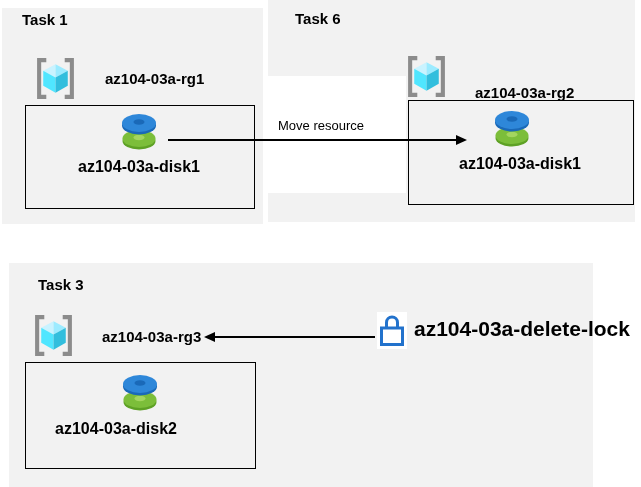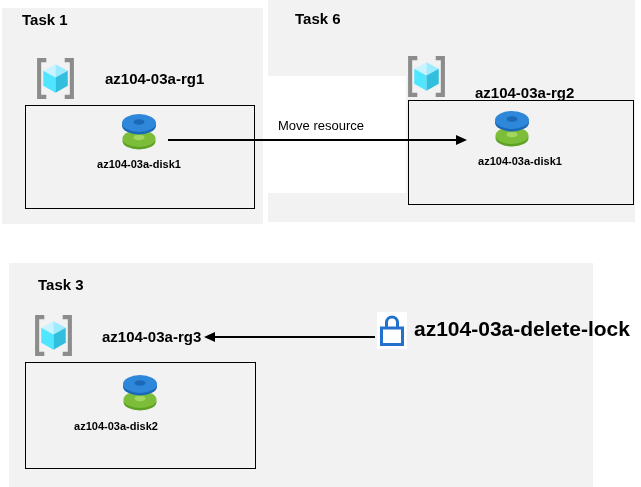--- a/index.html
+++ b/index.html
@@ -6,21 +6,21 @@
   body{
     width:641px;height:487px;position:relative;background:#ffffff;
     font-family:"Liberation Sans", sans-serif;color:#000;overflow:hidden;
   }
   .panel{position:absolute;background:#F2F2F2;}
   .panel-title{position:absolute;font-size:15px;font-weight:bold;color:#000000;}
   .res-box{position:absolute;border:1.5px solid #000;background:transparent;}
   .rg-icon{position:absolute;width:45px;height:45px;}
   .rg-label{position:absolute;font-size:15px;font-weight:bold;white-space:nowrap;margin-left:17px;}
   .disk-icon{position:absolute;width:48px;height:42px;}
-  .disk-label{position:absolute;font-size:11px;font-weight:bold;text-align:center;white-space:nowrap;}
+  .disk-label{position:absolute;font-size:16px;font-weight:bold;text-align:center;white-space:nowrap;}
   .arrow-line{position:absolute;height:1.5px;background:#000;}
   .arrowhead-right{position:absolute;width:0;height:0;
     border-top:5px solid transparent;border-bottom:5px solid transparent;border-left:11px solid #000;}
   .arrowhead-left{position:absolute;width:0;height:0;
     border-top:5px solid transparent;border-bottom:5px solid transparent;border-right:11px solid #000;}
   .move-label-bg{position:absolute;background:#ffffff;}
   .move-label{position:absolute;font-size:13px;font-weight:normal;white-space:nowrap;}
   .lock-box{position:absolute;width:30px;height:37px;background:#ffffff;}
   .lock-text{position:absolute;font-size:21px;line-height:18px;white-space:nowrap;}
   .lock-name{font-weight:bold;}

